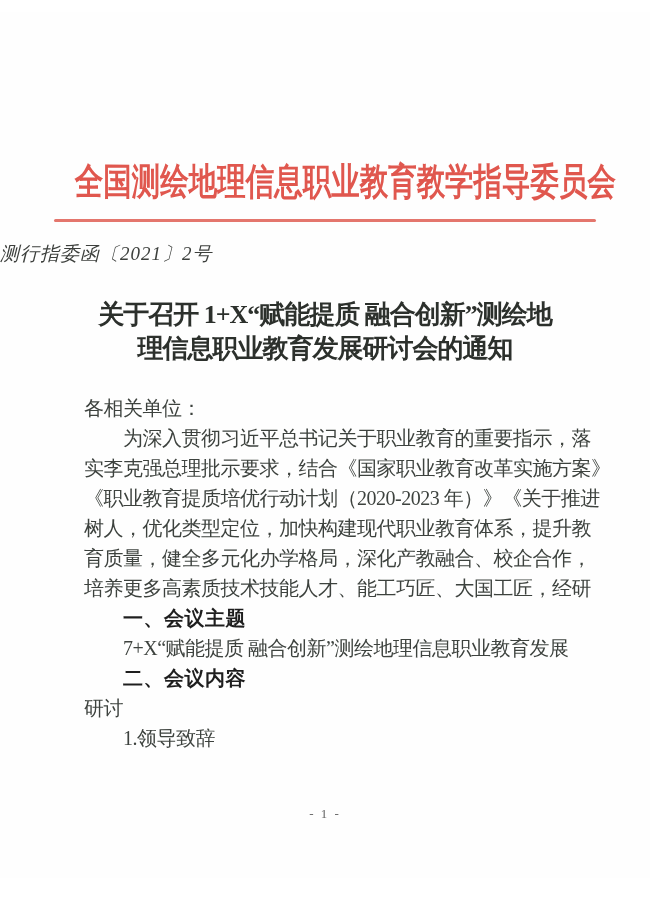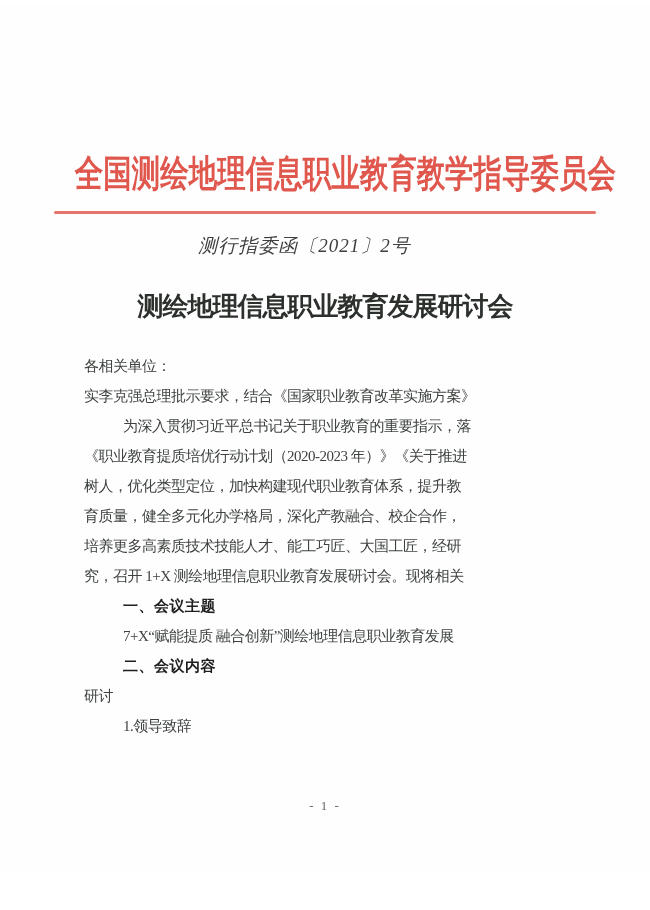--- a/index.html
+++ b/index.html
@@ -11,21 +11,21 @@
     --muted: #666666;
   }
   * { margin: 0; padding: 0; box-sizing: border-box; }
   html, body { background: #ffffff; }
   body { font-family: "Liberation Serif", "DejaVu Serif", serif; }
 
   .page {
     position: relative;
     width: 650px;
     height: 866px;
-    margin: 4px auto;
+    margin: 12px auto;
     background: #fefefe;
     overflow: hidden;
   }
 
   
   .org-name {
     margin-top: 150px;
     text-align: center;
     font-size: 37px;
     font-weight: bold;
@@ -39,21 +39,21 @@
   .red-divider {
     width: 542px;
     height: 3px;
     margin: 16px auto 0 auto;
     background: var(--divider);
     border-radius: 2px;
   }
   .doc-number {
     margin-top: 19px;
     padding-right: 41px;
-    text-align: center;
+    text-align: left;
     font-size: 19px;
     font-style: italic;
     color: #3c3f3c;
     letter-spacing: 1px;
   }
 
   
   .doc-title {
     margin-top: 31px;
     text-align: center;
@@ -63,21 +63,21 @@
     letter-spacing: -1px;
     color: var(--title-ink);
   }
   .doc-title .t-line { display: block; white-space: nowrap; }
 
   
   .doc-body {
     margin-top: 27px;
     padding-left: 84px;
     padding-right: 60px;
-    font-size: 15px;
+    font-size: 20px;
     line-height: 30px;
     letter-spacing: -0.5px;
     color: var(--body-ink);
   }
   .line { white-space: nowrap; height: 30px; }
   .indent { padding-left: 39px; }
   .heading {
     font-family: "Liberation Sans", "DejaVu Sans", sans-serif;
     font-weight: bold;
     letter-spacing: 0.5px;
@@ -101,32 +101,32 @@
 
 <div class="page">
 
   <header>
     <h1 class="org-name">全国测绘地理信息职业教育教学指导委员会</h1>
     <div class="red-divider"></div>
     <div class="doc-number">测行指委函〔2021〕2号</div>
   </header>
 
   <h2 class="doc-title">
-    <span class="t-line">测绘地理信息职业教育发展研讨会</span>
+    <span class="t-line">关于召开 1+X“赋能提质 融合创新”测绘地</span>
+    <span class="t-line">理信息职业教育发展研讨会的通知</span>
   </h2>
 
   <main class="doc-body">
     <div class="line">各相关单位：</div>
+    <div class="line indent">为深入贯彻习近平总书记关于职业教育的重要指示，落</div>
     <div class="line">实李克强总理批示要求，结合《国家职业教育改革实施方案》</div>
-    <div class="line indent">为深入贯彻习近平总书记关于职业教育的重要指示，落</div>
     <div class="line">《职业教育提质培优行动计划（2020-2023 年）》《关于推进</div>
     <div class="line">树人，优化类型定位，加快构建现代职业教育体系，提升教</div>
     <div class="line">育质量，健全多元化办学格局，深化产教融合、校企合作，</div>
     <div class="line">培养更多高素质技术技能人才、能工巧匠、大国工匠，经研</div>
-    <div class="line">究，召开 1+X 测绘地理信息职业教育发展研讨会。现将相关</div>
     <div class="line indent heading">一、会议主题</div>
     <div class="line indent">7+X“赋能提质 融合创新”测绘地理信息职业教育发展</div>
     <div class="line indent heading">二、会议内容</div>
     <div class="line">研讨</div>
     <div class="line indent">1.领导致辞</div>
   </main>
 
   <footer class="page-number">- 1 -</footer>
 
 </div>

